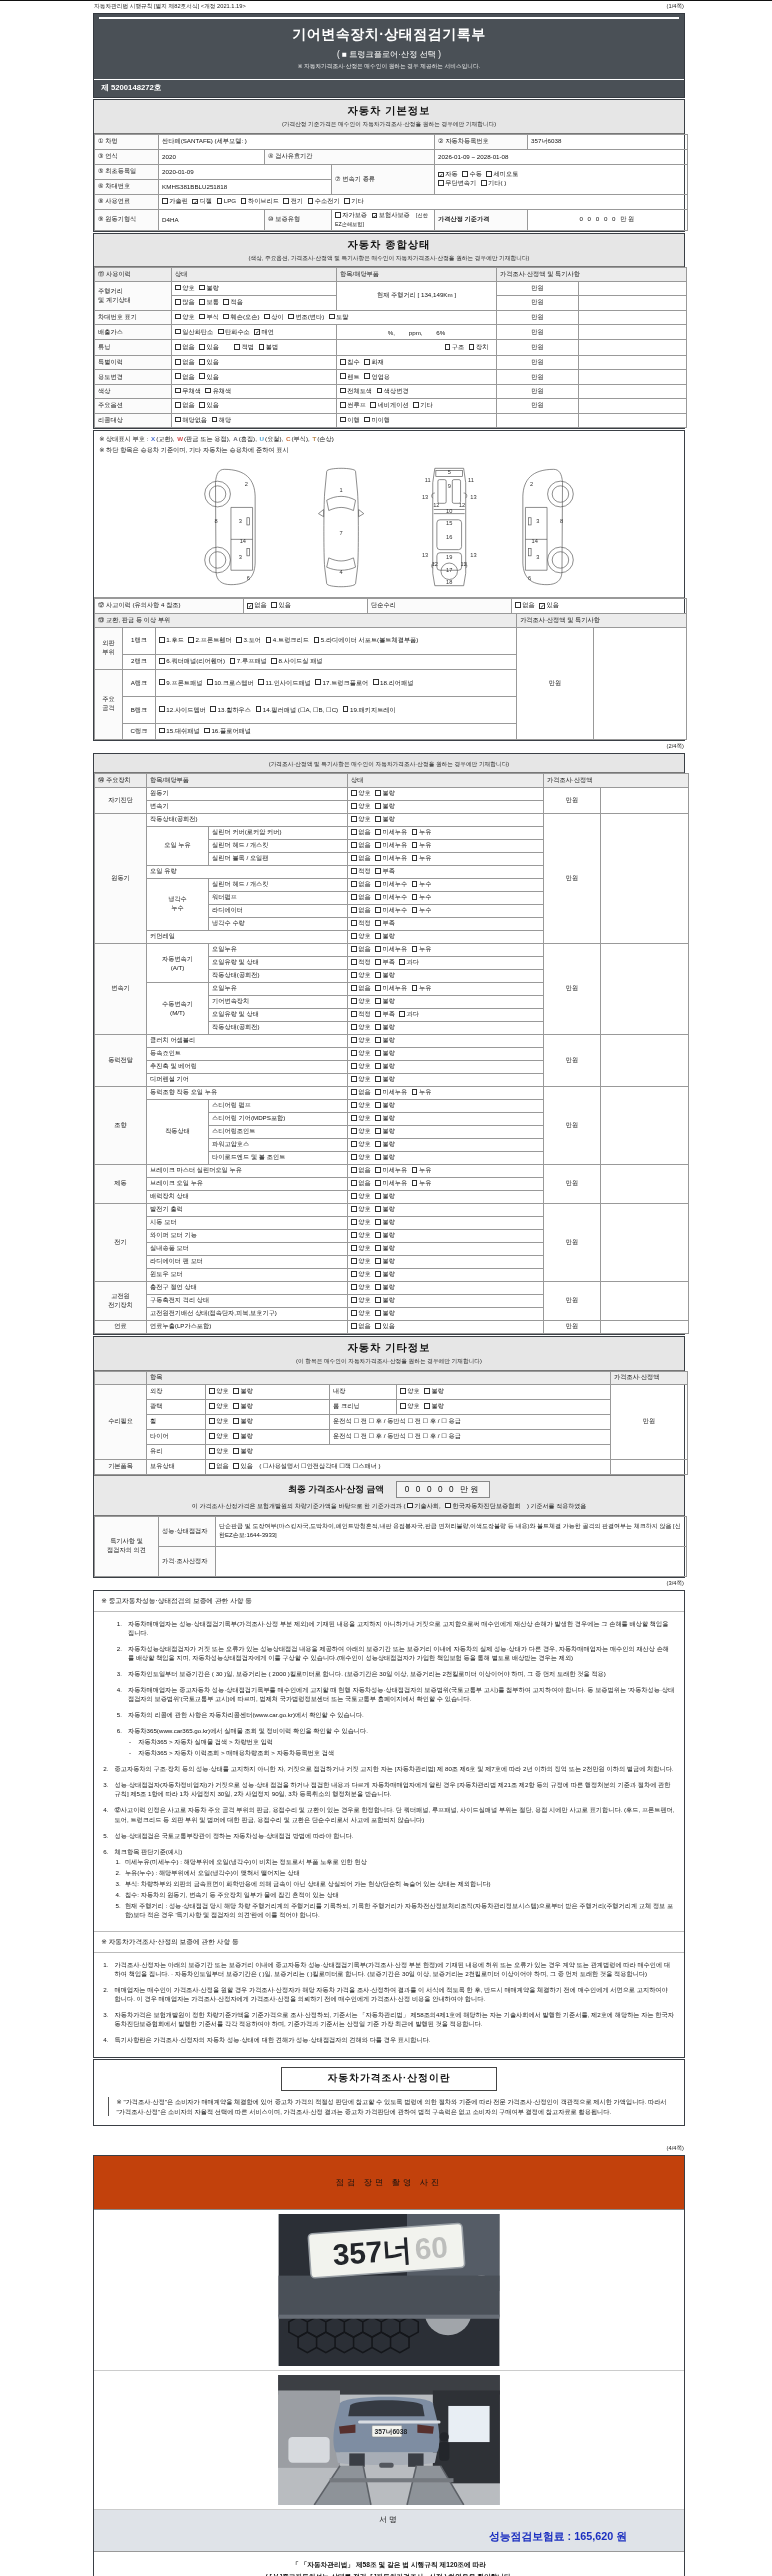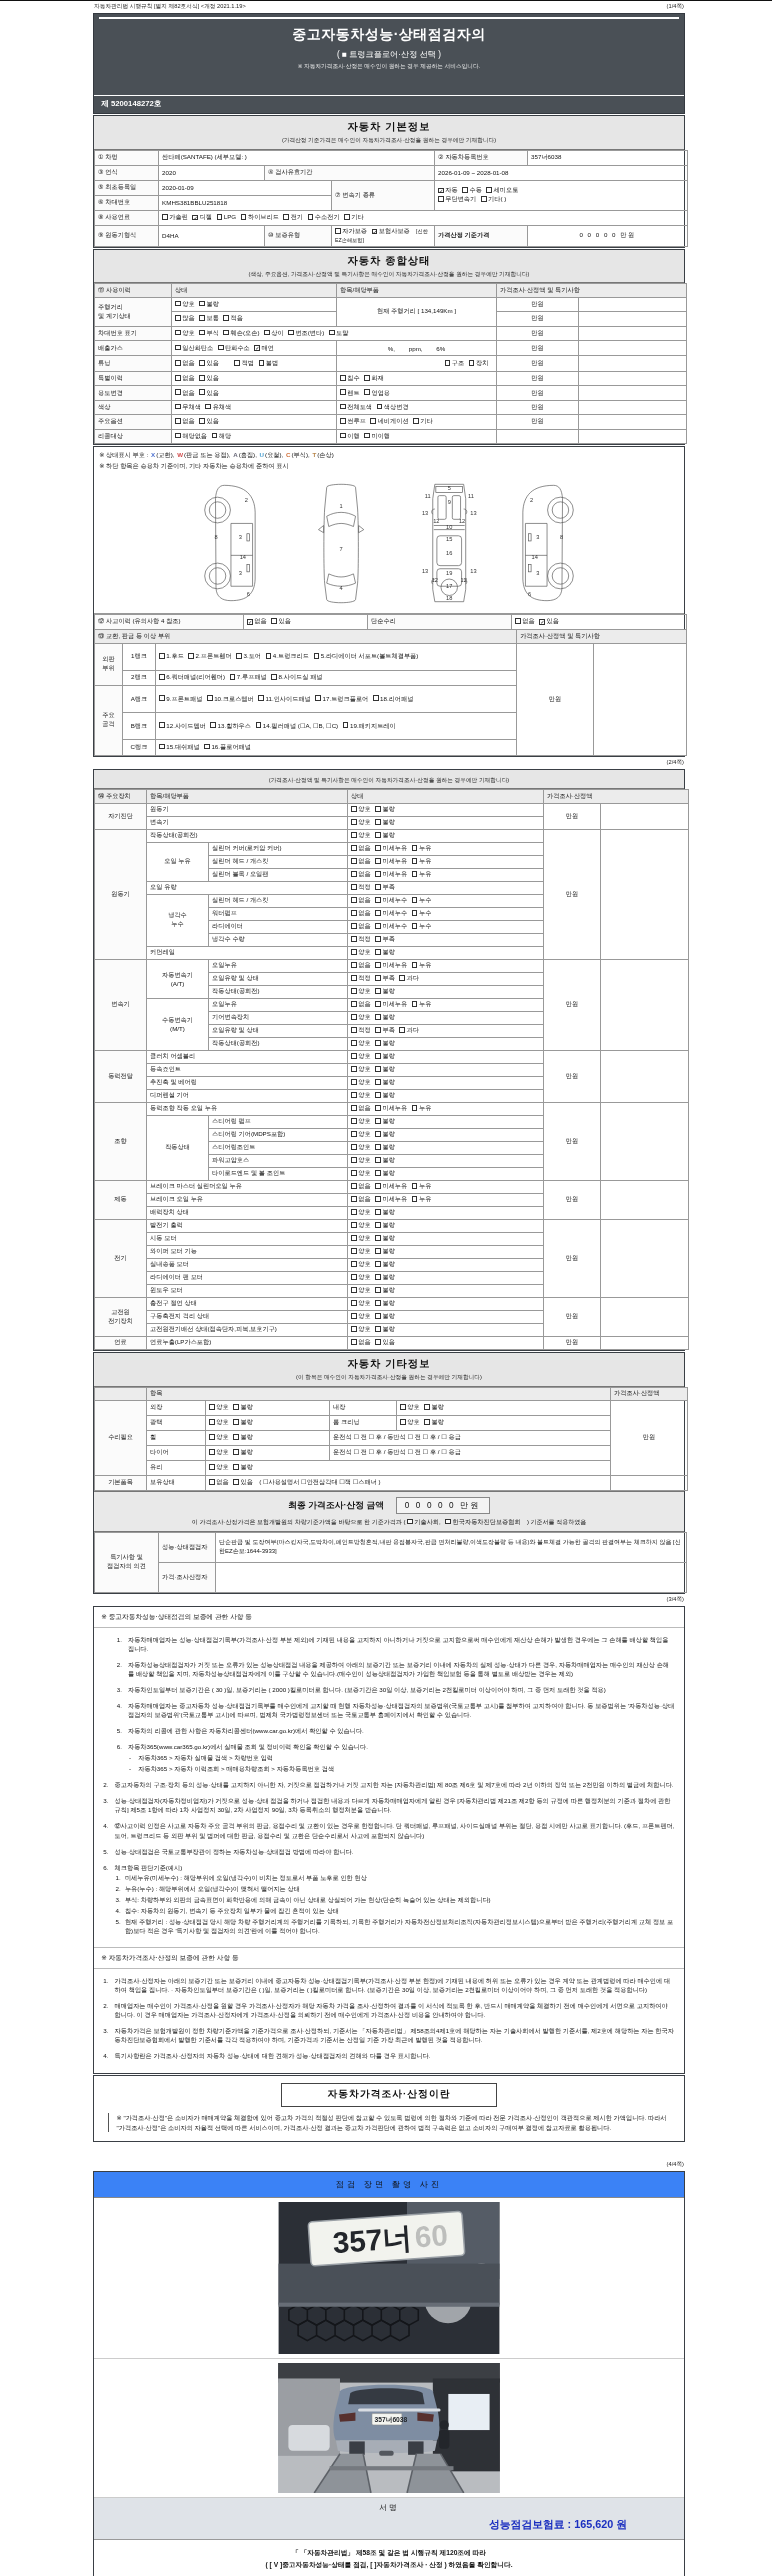--- a/index.html
+++ b/index.html
@@ -8,21 +8,21 @@
        font-family:"Liberation Sans","DejaVu Sans",sans-serif;color:#111;
        border-top:1.5px solid #111}
   .doc{width:592px;margin-left:93px;position:relative}
   .topline{display:flex;justify-content:space-between;font-size:5.7px;padding:1.5px 1px 2.1px;color:#222}
   .block{border:1px solid #3a3f45;background:#fff;margin-bottom:1px}
   .dark{background:#4a5056;color:#fff;border:1px solid #343940;padding-bottom:0}
   .stripe{height:2.6px;background:#fff;margin:3.1px 4.6px 7.2px}
   .dark .t1{text-align:center;font-size:14px;font-weight:bold;letter-spacing:0.5px}
   .dark .t2{text-align:center;font-size:8.2px;margin-top:4.1px}
   .dark .t3{text-align:center;font-size:5.7px;margin-top:3.1px;color:#eee}
-  .dark .docno{border-top:0.5px solid #fff;margin-top:24px;padding:3.6px 7.2px;font-size:7.7px;font-weight:bold}
+  .dark .docno{border-top:0.5px solid #fff;margin-top:8px;padding:3.6px 7.2px;font-size:7.7px;font-weight:bold}
   .sec-head{background:#e6e6e6;border-bottom:0.5px solid #777;text-align:center;padding:4.6px 0 3.6px}
   .sec-head .st1{font-size:10.3px;font-weight:bold;letter-spacing:1px}
   .sec-head .st2{font-size:5.7px;margin-top:2.6px;color:#222}
   table{border-collapse:collapse;table-layout:fixed;width:100%}
   td,th{border:0.5px solid #999;font-size:6.2px;padding:1.5px 3.1px;vertical-align:middle;overflow:hidden}
   th{background:#ececec;font-weight:normal;text-align:left}
   .lab{background:#fbfbfb}
   .ctr{text-align:center}
   .pre{white-space:pre-line}
   .prewrap{white-space:pre}
@@ -50,43 +50,43 @@
   .nitem{display:flex;margin-bottom:6.7px}
   .nitem .nn{width:11.3px;flex:none}
   .nitem .nt{flex:1}
   .nsub{display:flex;margin:1.5px 0 0 1px}
   .nsub .nn{width:9.3px;flex:none}
   .indent{margin-left:13.4px}
   .pricing-outer{border:1px solid #3a3f45;padding:7.2px 14.4px 8.2px;margin-bottom:18px}
   .pricing-title{width:216px;margin:0 auto 6.2px;border:0.5px solid #444;text-align:center;
                  font-size:9.8px;font-weight:bold;padding:4.6px 0;letter-spacing:1px}
   .pricing-body{font-size:6.2px;line-height:1.55;border-left:1px solid #555;padding-left:7.2px}
-  .photos-title{background:#3b82f6;border-bottom:0.5px solid #888;text-align:center;
-                font-size:8.2px;letter-spacing:3.1px;padding:7px 0}
+  .photos-title{background:#c2410c;border-bottom:0.5px solid #888;text-align:center;
+                font-size:8.2px;letter-spacing:3.1px;padding:21px 0}
   .photo-row{display:flex;justify-content:center;padding:4.1px 0;border-bottom:0.5px solid #ccc;background:#fff}
   .signbar{background:#dfe3e8;border-bottom:0.5px solid #999;padding:5.2px 0 6.2px}
   .signbar .sg{text-align:center;font-size:7.7px;letter-spacing:2.1px}
   .signbar .fee{text-align:right;padding-right:57px;margin-top:5.2px;
                 color:#1b2fc0;font-size:10.8px;font-weight:bold}
   .confirm{padding:7.2px 0 9.3px;text-align:center;font-size:6.7px;line-height:1.8;font-weight:bold}
   svg text{font-family:"Liberation Sans","DejaVu Sans",sans-serif}
 </style>
 </head>
 <body>
 
 <div class="doc">
 
   <div class="topline">
     <span>자동차관리법 시행규칙 [별지 제82호서식] &lt;개정 2021.1.19&gt;</span>
     <span>(1/4쪽)</span>
   </div>
 
   <div class="block dark">
     <div class="stripe"></div>
-    <div class="t1">중고자동차성능·상태점검자의</div>
+    <div class="t1">기어변속장치·상태점검기록부</div>
     <div class="t2">( ■ 트렁크플로어·산정 선택 )</div>
     <div class="t3">※ 자동차가격조사·산정은 매수인이 원하는 경우 제공하는 서비스입니다.</div>
     <div class="docno">제 5200148272호</div>
   </div>
 
   <div class="block">
     <div class="sec-head">
       <div class="st1">자동차 기본정보</div>
       <div class="st2">(가격산정 기준가격은 매수인이 자동차가격조사·산정을 원하는 경우에만 기재합니다)</div>
     </div>

